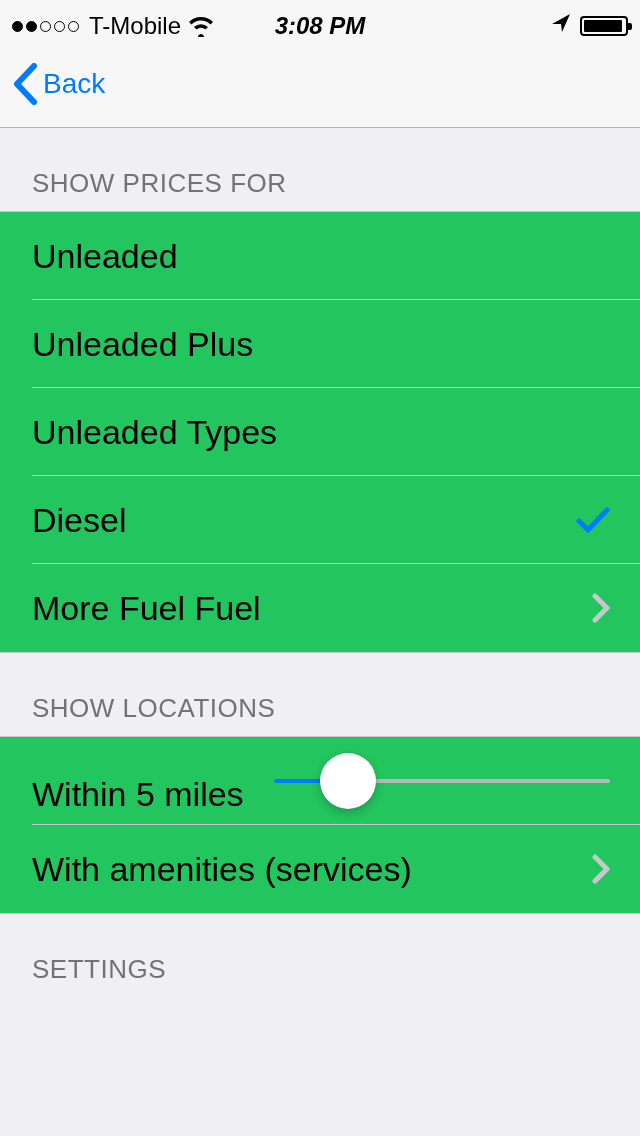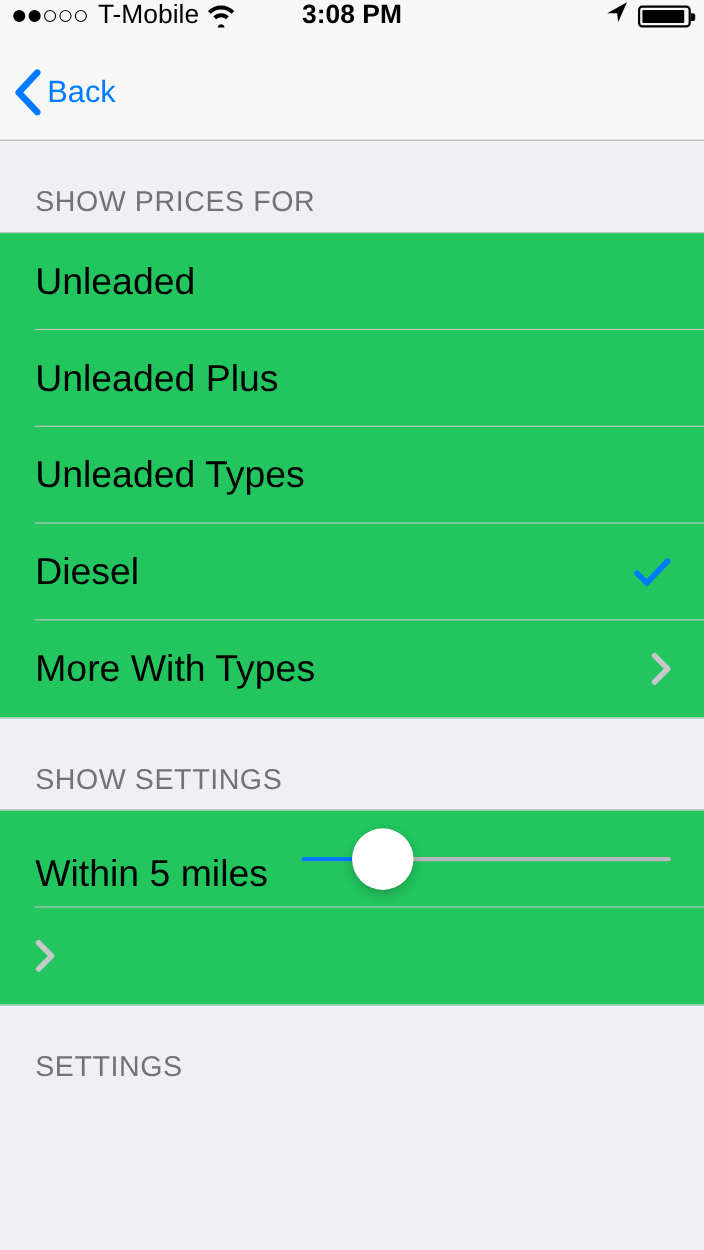--- a/index.html
+++ b/index.html
@@ -13,21 +13,21 @@
       width: 640px;
       height: 1136px;
       background: #efeff4;
       overflow: hidden;
     }
     
     .status-bar {
       height: 40px;
       background: #f7f7f8;
       display: flex;
-      align-items: flex-start;
+      align-items: flex-end;
       justify-content: space-between;
       padding: 0 12px;
       font-size: 24px;
       font-weight: 500;
       color: #000;
     }
     .status-left {
       display: flex;
       align-items: center;
       gap: 6px;
@@ -52,20 +52,21 @@
     }
     .wifi-icon svg {
       display: block;
     }
     .status-center {
       position: absolute;
       left: 50%;
       transform: translateX(-50%);
       font-size: 24px;
       font-weight: 600;
+      font-style: italic;
     }
     .status-right {
       display: flex;
       align-items: center;
       gap: 8px;
     }
     .battery {
       width: 48px;
       height: 20px;
       border: 2px solid #000;
@@ -271,40 +272,41 @@
   </div>
   <div class="list-row">
     <span class="row-label">Diesel</span>
     <span class="checkmark">
       <svg width="34" height="28" viewBox="0 0 34 28">
           <polyline points="3,15 12,24 31,4" fill="none" stroke="#007aff" stroke-width="5" stroke-linecap="round" stroke-linejoin="round"></polyline>
         </svg>
     </span>
   </div>
   <div class="list-row">
-    <span class="row-label">More With Types</span>
+    <span class="row-label">More Fuel Fuel</span>
     <span class="chevron-right">
       <svg width="18" height="30" viewBox="0 0 18 30">
           <polyline points="3,3 15,15 3,27" fill="none" stroke="#c7c7cc" stroke-width="5" stroke-linecap="round" stroke-linejoin="round"></polyline>
         </svg>
     </span>
   </div>
 </div>
 
-<div class="section-header">SHOW SETTINGS</div>
+<div class="section-header">SHOW LOCATIONS</div>
 <div class="list">
   <div class="list-row row-slider">
     <span class="row-label">Within 5 miles</span>
     <div class="slider-container">
       <div class="slider-track"></div>
       <div class="slider-fill" style="width:22%"></div>
       <div class="slider-thumb" style="left:22%"></div>
     </div>
   </div>
   <div class="list-row">
+    <span class="row-label">With amenities (services)</span>
     <span class="chevron-right">
       <svg width="18" height="30" viewBox="0 0 18 30">
           <polyline points="3,3 15,15 3,27" fill="none" stroke="#c7c7cc" stroke-width="5" stroke-linecap="round" stroke-linejoin="round"></polyline>
         </svg>
     </span>
   </div>
 </div>
 
 <div class="section-header">SETTINGS</div>
 

